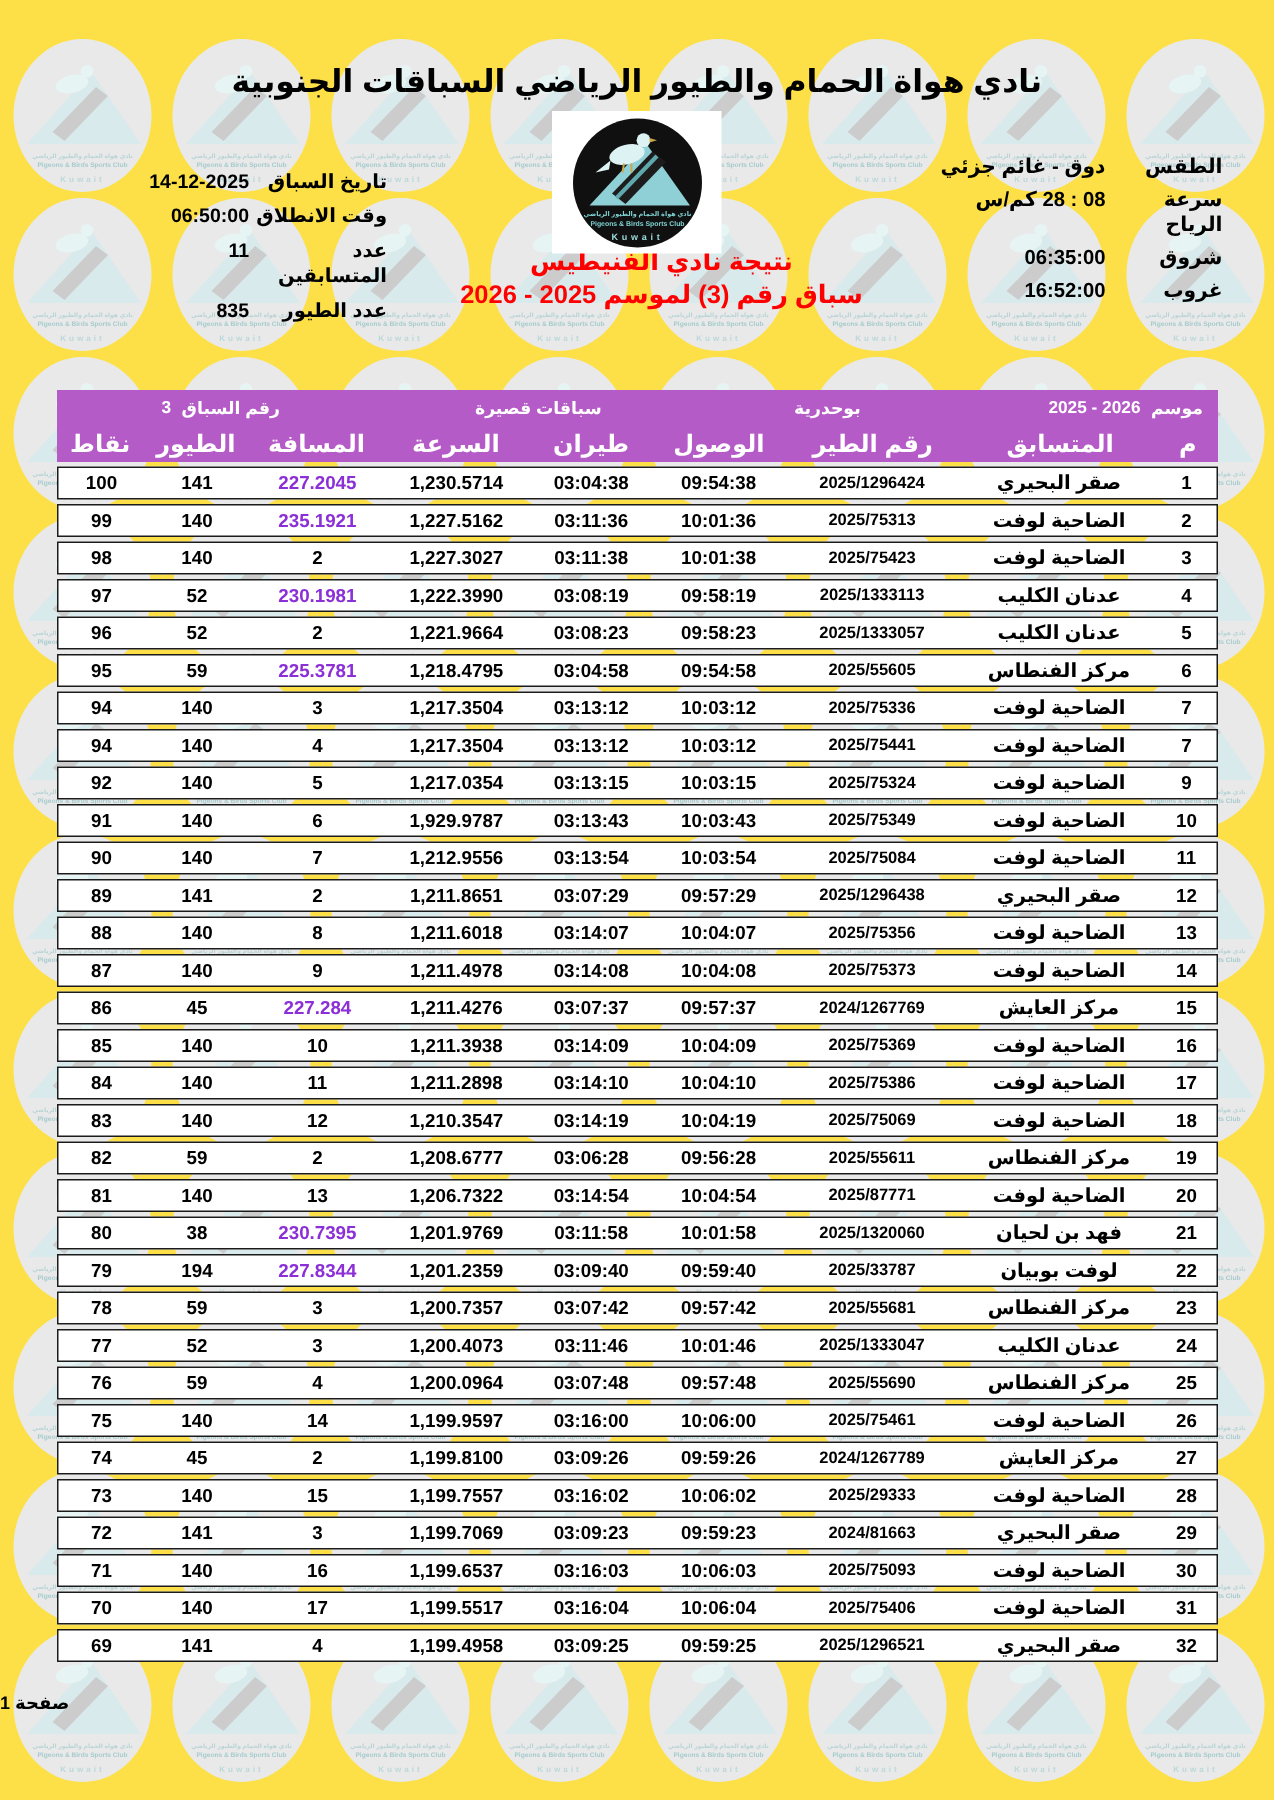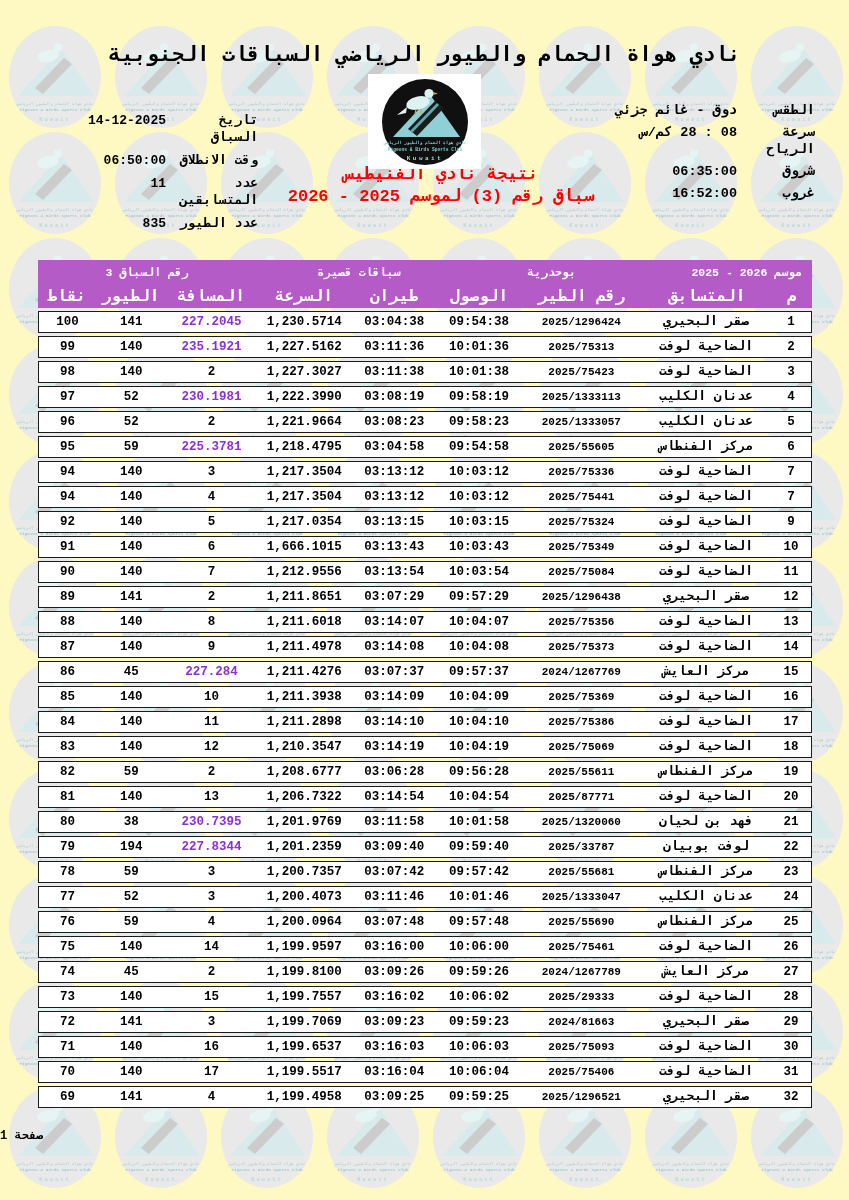--- a/index.html
+++ b/index.html
@@ -2,21 +2,21 @@
 <html lang="ar" dir="rtl" style="--purple: #b55bc7; --dist-purple: #8b2fd6; --red: #ff0000;"><head>
 <meta charset="utf-8">
 <style>
   :root{
     --purple:#b55bc7;
     --dist-purple:#8b2fd6;
     --red:#ff0000;
   }
   *{box-sizing:border-box;}
   body{margin:0;background:#888;font-family:"Liberation Sans","DejaVu Sans",sans-serif;}
-  .page{position:relative;width:849px;height:1200px;margin:0 auto;background:#fef9c3;overflow:hidden;direction:rtl;font-weight:bold;color:#000;font-family:Liberation Mono, monospace;}
+  .page{position:relative;width:849px;height:1200px;margin:0 auto;background:#fde047;overflow:hidden;direction:rtl;font-weight:bold;color:#000;}
   
   .watermark{position:absolute;inset:0;z-index:0;pointer-events:none;}
   
   .page-title{position:absolute;top:42px;left:0;right:0;text-align:center;font-size:21px;z-index:1;}
   
   .logo-box{position:absolute;top:74px;left:368px;width:113px;height:95px;background:#fff;display:flex;align-items:center;justify-content:center;z-index:2;}
   
   .race-info{position:absolute;top:112px;left:52px;width:206px;z-index:1;font-size:13px;}
   .info-row{display:flex;direction:rtl;margin-bottom:6px;line-height:17px;}
   .info-label{width:92px;text-align:right;}
@@ -1133,21 +1133,21 @@
         <div class="cell c-dist num">5</div>
         <div class="cell c-birds num">140</div>
         <div class="cell c-points num">92</div>
       </div>
       <div class="t-row">
         <div class="cell c-rank num">10</div>
         <div class="cell c-name">الضاحية لوفت</div>
         <div class="cell c-ring num">2025/75349</div>
         <div class="cell c-arrival num">10:03:43</div>
         <div class="cell c-flight num">03:13:43</div>
-        <div class="cell c-speed num">1,666.1015</div>
+        <div class="cell c-speed num">1,929.9787</div>
         <div class="cell c-dist num">6</div>
         <div class="cell c-birds num">140</div>
         <div class="cell c-points num">91</div>
       </div>
       <div class="t-row">
         <div class="cell c-rank num">11</div>
         <div class="cell c-name">الضاحية لوفت</div>
         <div class="cell c-ring num">2025/75084</div>
         <div class="cell c-arrival num">10:03:54</div>
         <div class="cell c-flight num">03:13:54</div>

